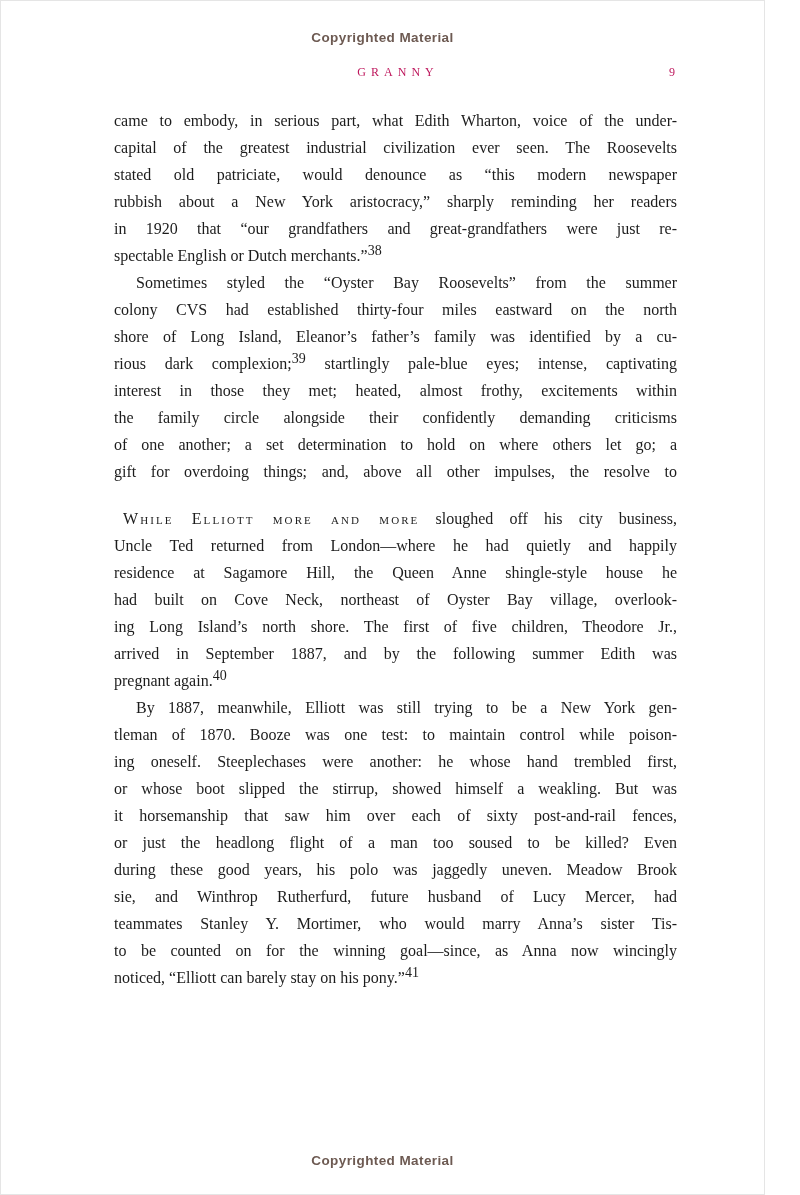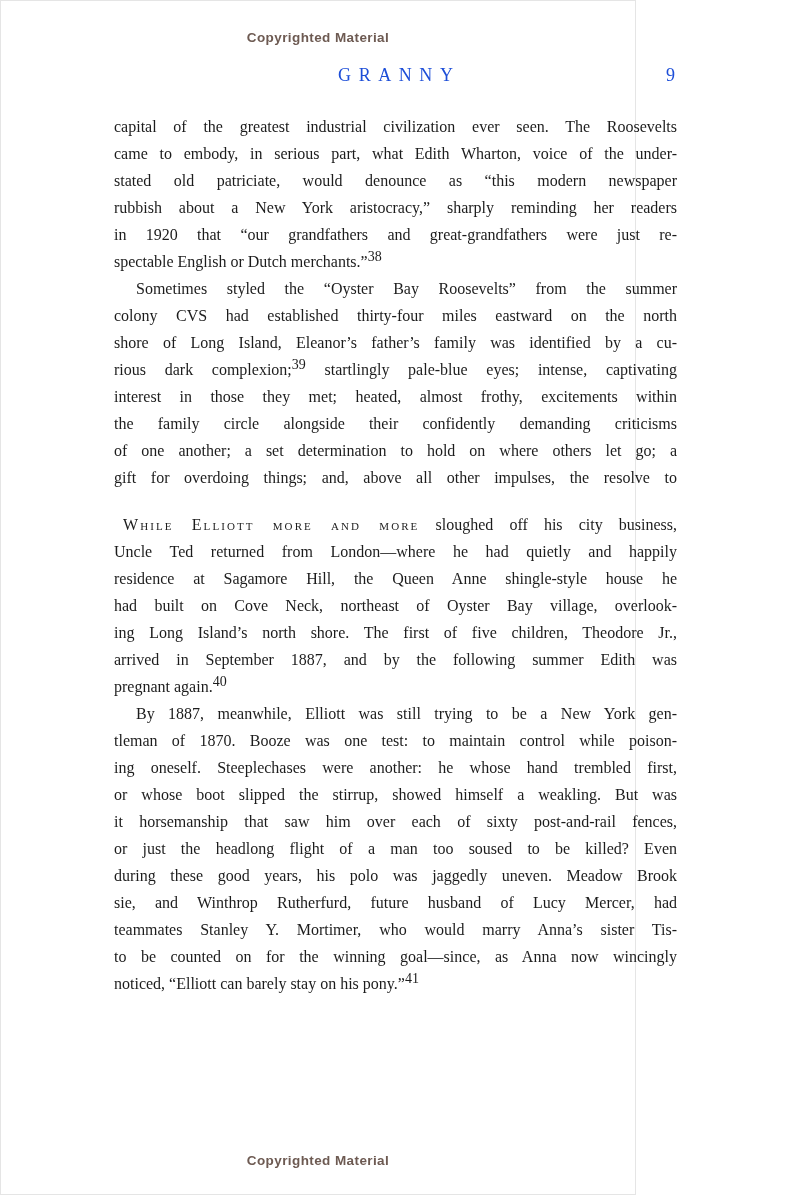--- a/index.html
+++ b/index.html
@@ -6,21 +6,21 @@
   html, body { background: #ffffff; }
   body {
     width: 800px;
     height: 1195px;
     font-family: "Liberation Serif", serif;
     color: #1c1c1c;
     position: relative;
     overflow: hidden;
   }
   .page {
-    width: 636px;
+    width: 765px;
     height: 1195px;
     position: relative;
     background: #ffffff;
     border: 1px solid #e5e5e5;
   }
   .notice {
     font-family: "Liberation Sans", sans-serif;
     font-weight: bold;
     font-size: 13.5px;
     color: #6d5a52;
@@ -31,22 +31,22 @@
   .notice.bottom {
     position: absolute;
     left: 0; right: 0;
     bottom: 26px;
   }
   .header {
     position: relative;
     width: 563px;
     margin: 20px 0 0 113px;
     text-align: center;
-    font-size: 18px;
-    color: #1d4ed8;
+    font-size: 12px;
+    color: #be185d;
   }
   .running-head { letter-spacing: 0.42em; margin-left: 0.42em; }
   .page-number { position: absolute; right: 2px; top: 0; }
   .body-text {
     width: 563px;
     margin: 27px 0 0 113px;
     font-size: 16px;
     line-height: 27px;
   }
   .line {
@@ -76,22 +76,22 @@
 
   <div class="notice top">Copyrighted Material</div>
 
   <div class="header">
     <span class="running-head">GRANNY</span>
     <span class="page-number">9</span>
   </div>
 
   <div class="body-text" id="body-text">
       <div class="paragraph">
+        <div class="line">came to embody, in serious part, what Edith Wharton, voice of the under-</div>
         <div class="line">capital of the greatest industrial civilization ever seen. The Roosevelts</div>
-        <div class="line">came to embody, in serious part, what Edith Wharton, voice of the under-</div>
         <div class="line">stated old patriciate, would denounce as “this modern newspaper</div>
         <div class="line">rubbish about a New York aristocracy,” sharply reminding her readers</div>
         <div class="line">in 1920 that “our grandfathers and great-grandfathers were just re-</div>
         <div class="line last">spectable English or Dutch merchants.”<sup>38</sup></div>
       </div>
       <div class="paragraph indent">
         <div class="line">Sometimes styled the “Oyster Bay Roosevelts” from the summer</div>
         <div class="line">colony CVS had established thirty-four miles eastward on the north</div>
         <div class="line">shore of Long Island, Eleanor’s father’s family was identified by a cu-</div>
         <div class="line">rious dark complexion;<sup>39</sup> startlingly pale-blue eyes; intense, captivating</div>

